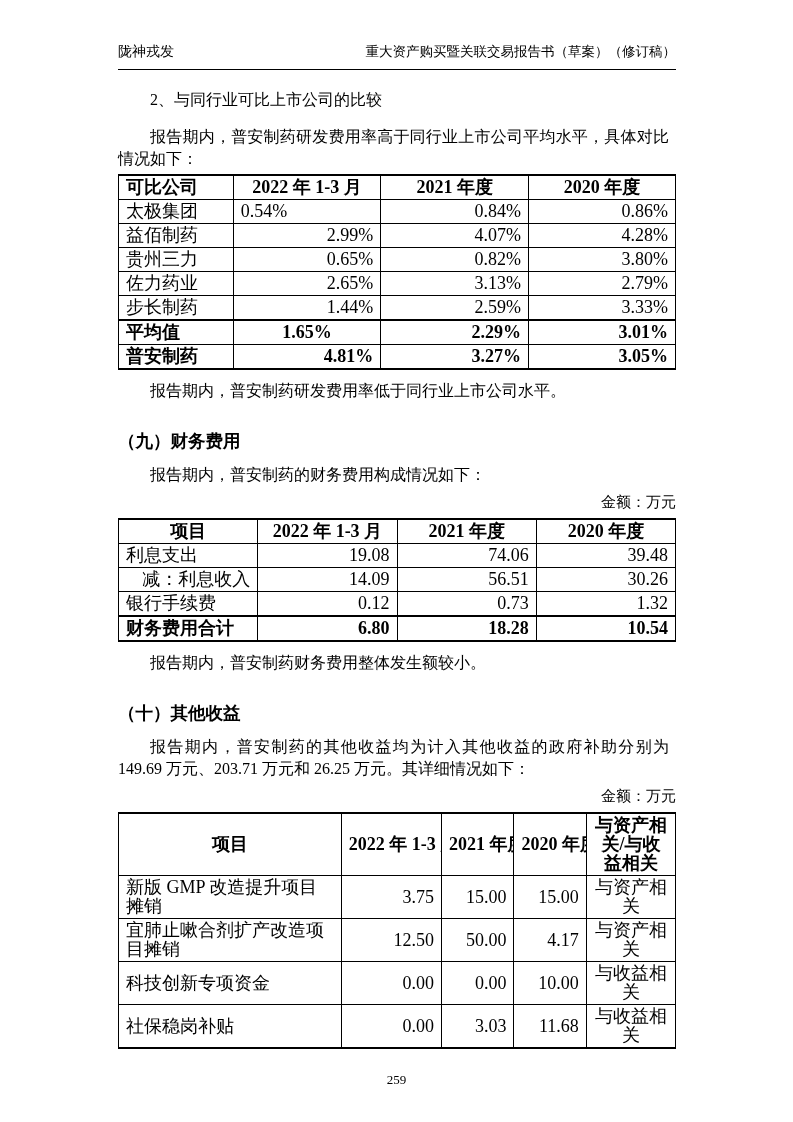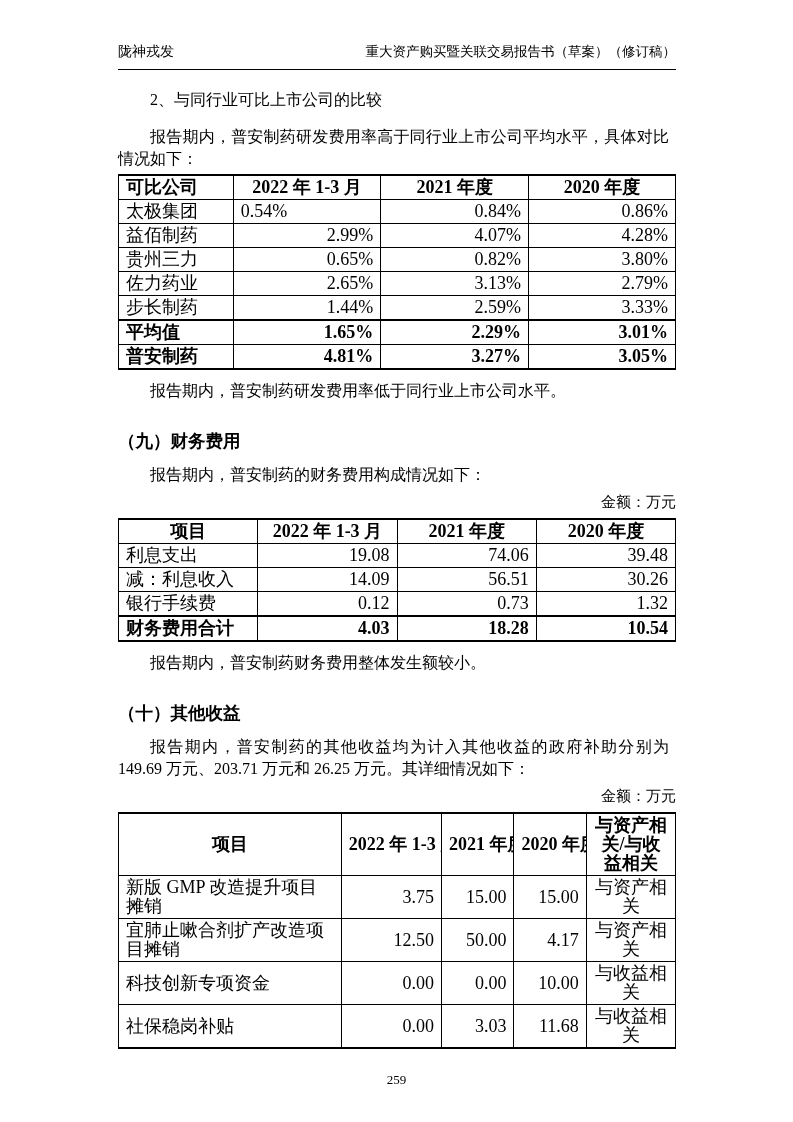--- a/index.html
+++ b/index.html
@@ -110,21 +110,21 @@
           <td style="text-align: right;">2.79%</td>
         </tr>
         <tr>
           <td style="text-align: left;">步长制药</td>
           <td style="text-align: right;">1.44%</td>
           <td style="text-align: right;">2.59%</td>
           <td style="text-align: right;">3.33%</td>
         </tr>
         <tr class="bold-row thick-top">
           <td style="text-align: left;">平均值</td>
-          <td style="text-align: right; margin-left: 8px;">1.65%</td>
+          <td style="text-align: center; margin-left: 8px;">1.65%</td>
           <td style="text-align: right;">2.29%</td>
           <td style="text-align: right;">3.01%</td>
         </tr>
         <tr class="bold-row">
           <td style="text-align: left;">普安制药</td>
           <td style="text-align: right;">4.81%</td>
           <td style="text-align: right;">3.27%</td>
           <td style="text-align: right;">3.05%</td>
         </tr>
       </tbody>
@@ -154,34 +154,34 @@
         </tr>
       </thead>
       <tbody>
         <tr>
           <td style="text-align: left;">利息支出</td>
           <td style="text-align: right;">19.08</td>
           <td style="text-align: right;">74.06</td>
           <td style="text-align: right;">39.48</td>
         </tr>
         <tr>
-          <td style="text-align: left;">减：利息收入</td>
+          <td style="text-align: right;">减：利息收入</td>
           <td style="text-align: right;">14.09</td>
           <td style="text-align: right;">56.51</td>
           <td style="text-align: right;">30.26</td>
         </tr>
         <tr>
           <td style="text-align: left;">银行手续费</td>
           <td style="text-align: right;">0.12</td>
           <td style="text-align: right;">0.73</td>
           <td style="text-align: right;">1.32</td>
         </tr>
         <tr class="bold-row thick-top">
           <td style="text-align: left;">财务费用合计</td>
-          <td style="text-align: right;">4.03</td>
+          <td style="text-align: right;">6.80</td>
           <td style="text-align: right;">18.28</td>
           <td style="text-align: right;">10.54</td>
         </tr>
       </tbody>
     </table>
 
   <p class="para">报告期内，普安制药财务费用整体发生额较小。</p>
 
   <h2 class="section-heading">（十）其他收益</h2>
 

